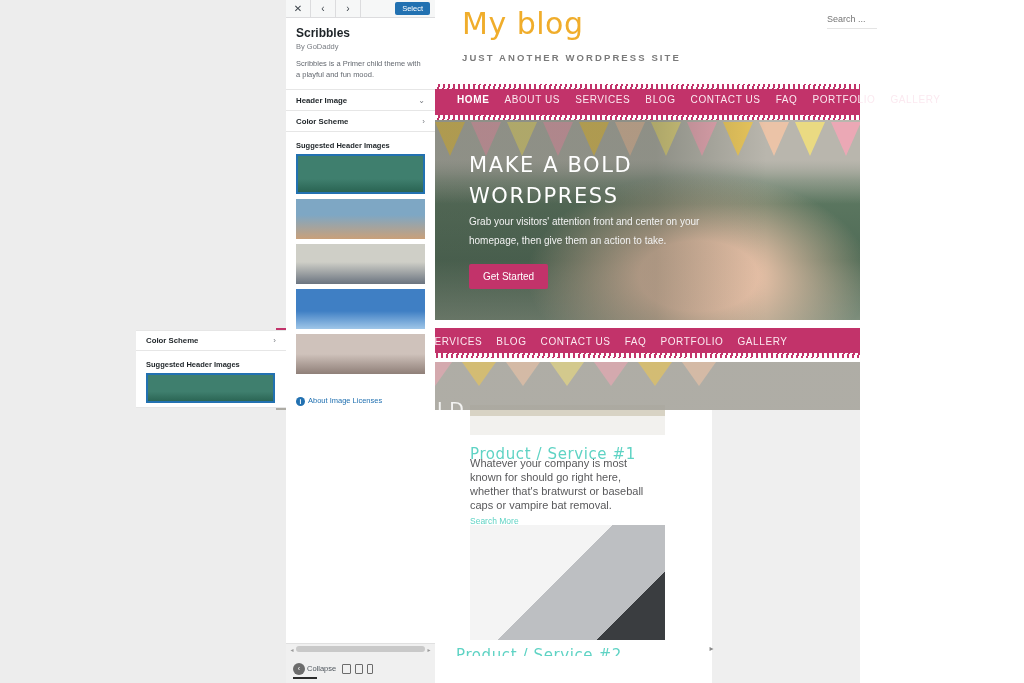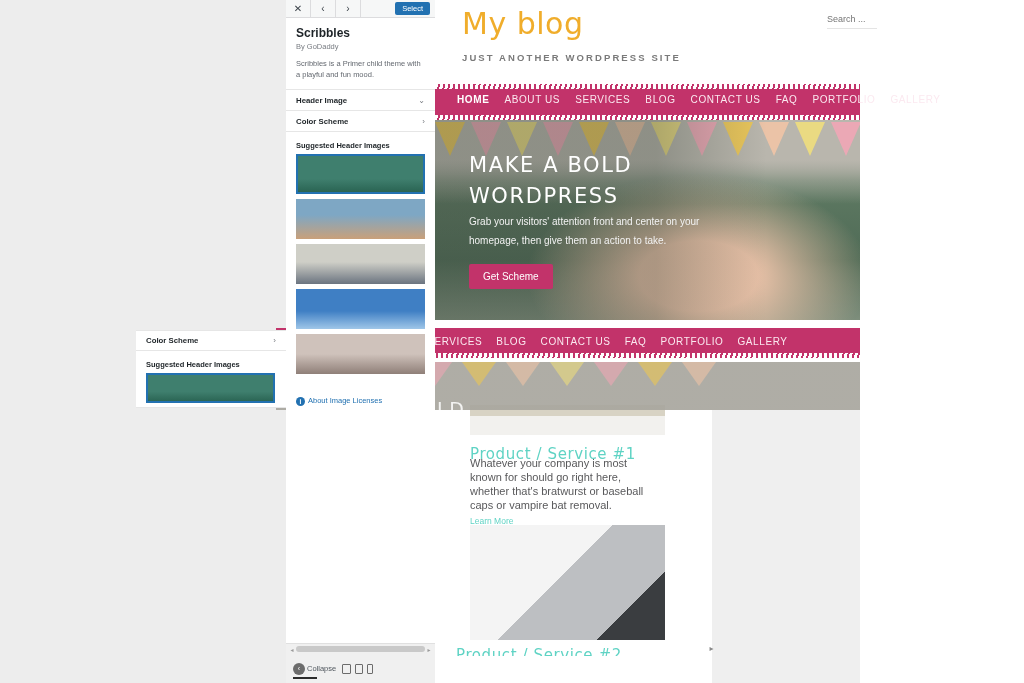--- a/index.html
+++ b/index.html
@@ -261,29 +261,29 @@
       <polygon points="288,0 318,0 303,34" fill="#f2c94c" opacity=".85"></polygon>
       <polygon points="324,0 354,0 339,34" fill="#f3c6a6" opacity=".85"></polygon>
       <polygon points="360,0 390,0 375,34" fill="#f2e07a" opacity=".85"></polygon>
       <polygon points="396,0 426,0 411,34" fill="#f3a6b6" opacity=".85"></polygon>
     </svg>
     <div class="hero-shade"></div>
     <div class="hero-inner">
       <div class="hero-title">MAKE A BOLD</div>
       <div class="hero-title">WORDPRESS</div>
       <div class="hero-sub">Grab your visitors' attention front and center on your homepage, then give them an action to take.</div>
-      <button class="hero-btn">Get Scheme</button>
+      <button class="hero-btn">Get Started</button>
     </div>
   </div>
 
   <div class="content">
     <div class="prod-img one"></div>
     <div class="prod-title">Product / Service #1</div>
     <div class="prod-body">Whatever your company is most known for should go right here, whether that's bratwurst or baseball caps or vampire bat removal.</div>
-    <a href="#" class="prod-link">Learn More</a>
+    <a href="#" class="prod-link">Search More</a>
     <div class="prod-img two"></div>
     <div class="prod-title2">Product / Service #2</div>
 
   </div>
   <div class="pv-scroll-arrow">▸</div>
 
   <div class="ghost-overlay">
     <div class="go-nav">
       <div class="stitch bot"></div>
       <div class="nav-items">

